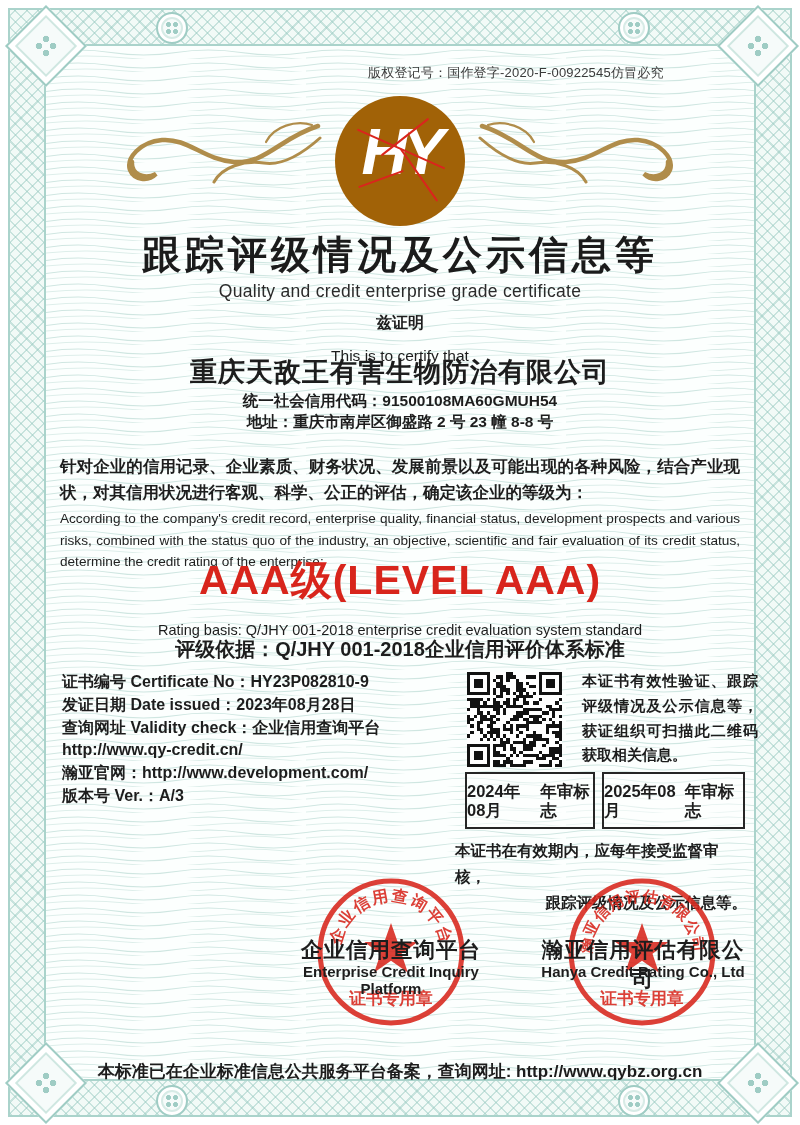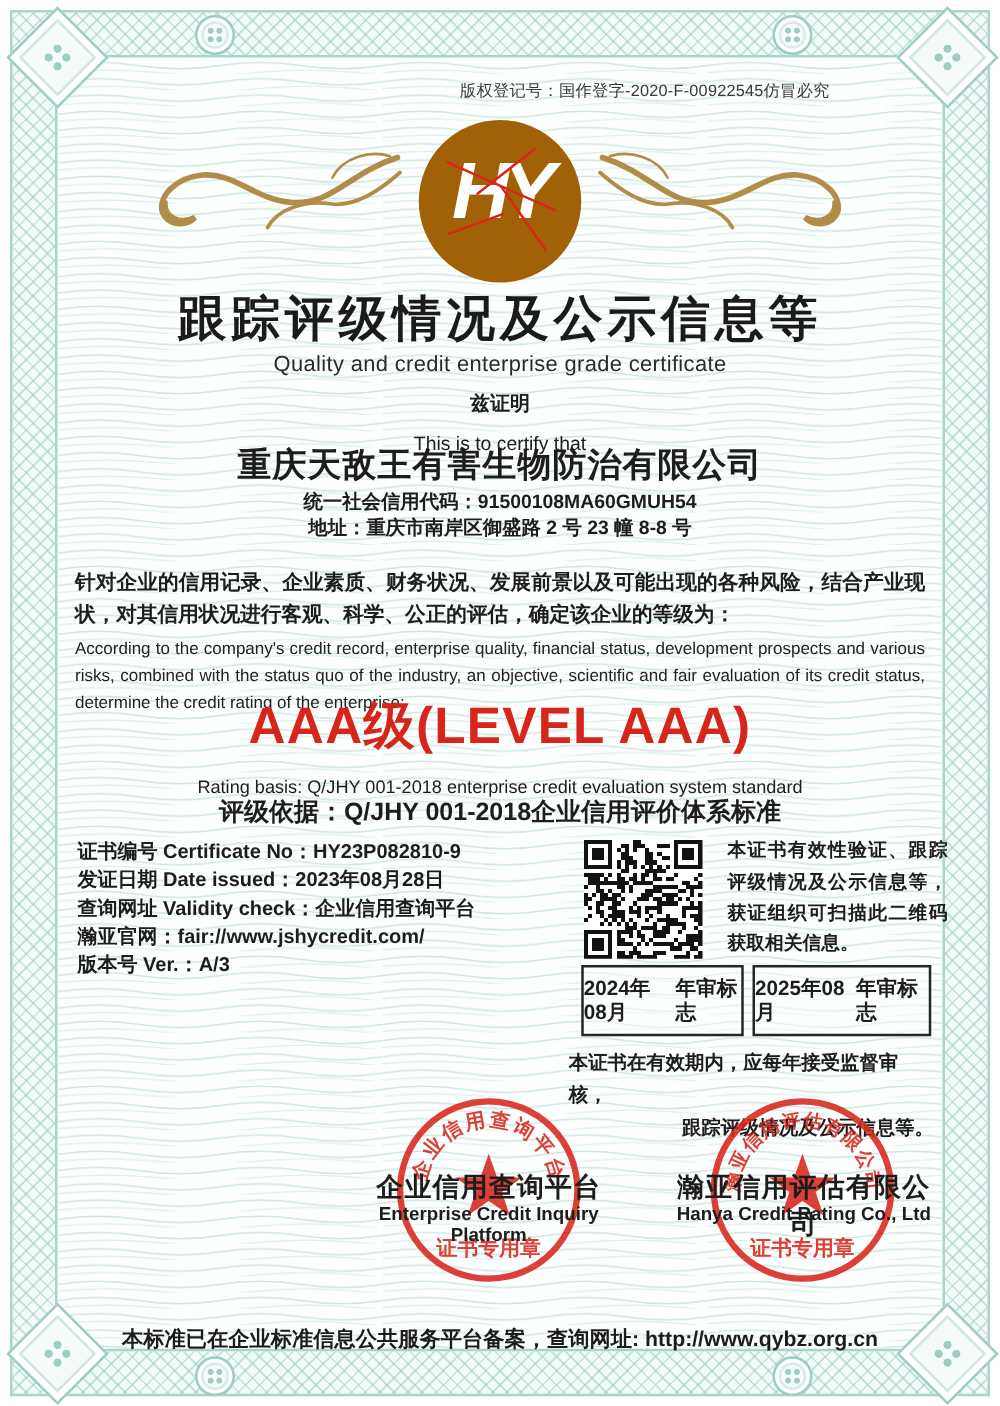--- a/index.html
+++ b/index.html
@@ -154,21 +154,22 @@
     </div>
 
     <div class="abs ctr grade">AAA级(LEVEL AAA)</div>
     <div class="abs ctr basis-cn">评级依据：Q/JHY 001-2018企业信用评价体系标准</div>
     <div class="abs ctr basis-en">Rating basis: Q/JHY 001-2018 enterprise credit evaluation system standard</div>
 
     <div class="abs details">
       <div>证书编号 Certificate No：HY23P082810-9</div>
       <div>发证日期 Date issued：2023年08月28日</div>
       <div>查询网址 Validity check：企业信用查询平台</div>
-      <div>瀚亚官网：fair://www.jshycredit.com/</div>
+      <div>http://www.qy-credit.cn/</div>
+      <div>瀚亚官网：http://www.development.com/</div>
       <div>版本号 Ver.：A/3</div>
     </div>
 
     <div class="abs qr">
       <svg viewBox="0 0 29 29" shape-rendering="crispEdges" xmlns="http://www.w3.org/2000/svg">
         <rect x="0" y="0" width="29" height="29" fill="#ffffff"></rect>
         <g class="modules" fill="#121212">
             <rect x="0" y="0" width="7" height="7"></rect>
             <rect x="1" y="1" width="5" height="5" fill="#ffffff"></rect>
             <rect x="2" y="2" width="3" height="3"></rect>

